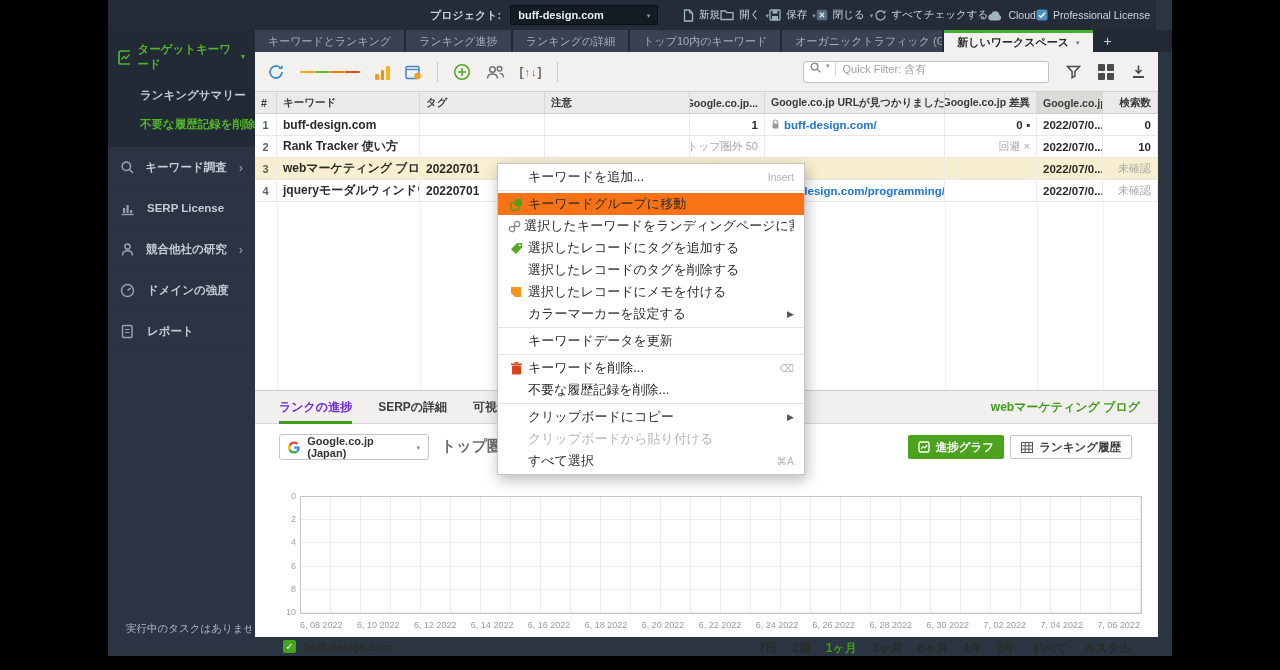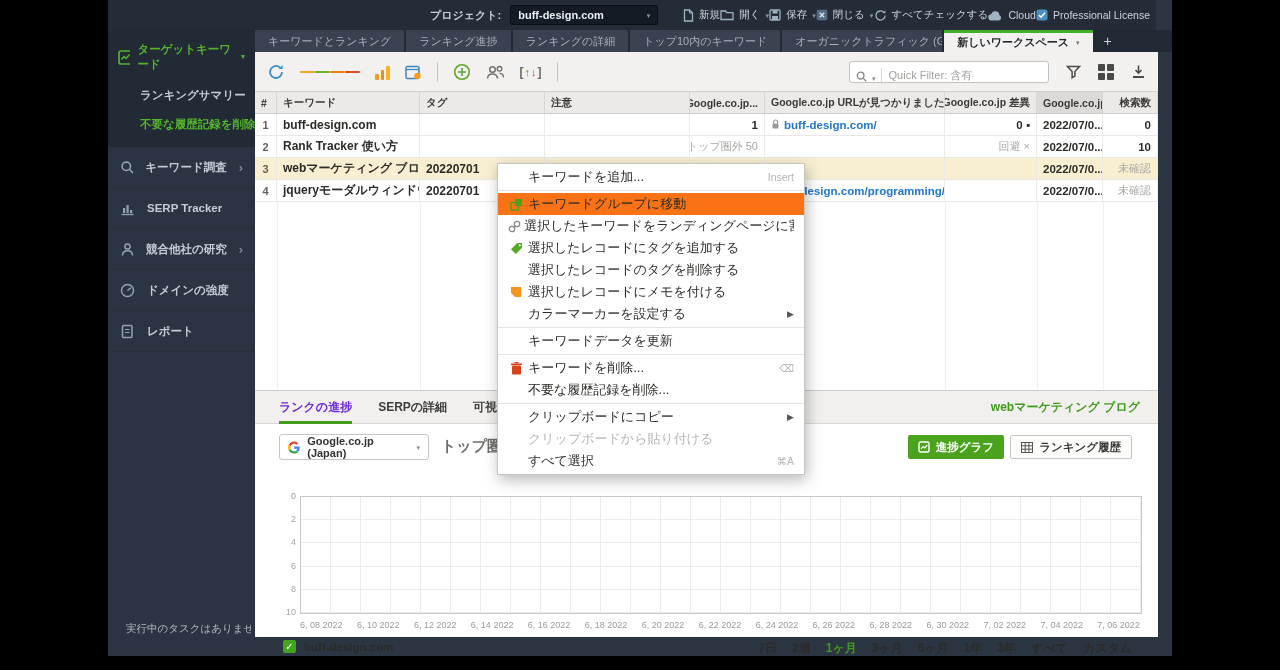--- a/index.html
+++ b/index.html
@@ -41,22 +41,22 @@
              font-size:10.5px;width:133px;overflow:hidden;white-space:nowrap}
 
   
   .main{position:absolute;left:147px;top:52px;width:903px;height:585px;background:#fff}
 
   .toolbar{position:absolute;top:0;left:0;right:0;height:40px;background:#f2f1ef;border-bottom:1px solid #d2d1ce;
            display:flex;align-items:center;padding:0 12px;box-sizing:border-box}
   .tbi{margin-right:15px;display:flex;align-items:center;cursor:pointer}
   .tsep{width:1px;height:20px;background:#c9c8c5;margin-right:15px}
   .qf-wrap{margin-left:auto;display:flex;align-items:center;gap:17px}
-  .qf-box{width:200px;height:22px;border:1px solid #c2c1be;border-radius:3px;background:#fff;display:flex;
-          align-items:flex-end;padding:0 6px;gap:5px;box-sizing:border-box}
+  .qf-box{width:246px;height:22px;border:1px solid #c2c1be;border-radius:3px;background:#fff;display:flex;
+          align-items:flex-start;padding:0 6px;gap:5px;box-sizing:border-box}
   .qf-box .qsep{width:1px;height:14px;background:#d8d7d4}
   .qf-box input{border:0;outline:0;flex:1;font-size:11px;color:#333;background:transparent;font-family:inherit}
   .qf-box input::placeholder{color:#a2a19e}
 
   
   .tcols{display:grid;grid-template-columns:22px 143px 125px 145px 75px 180px 92px 66px 55px}
   .thead{position:absolute;top:40px;left:0;width:903px;height:22px;background:#eceae8;border-bottom:1px solid #cfcecb;
          font-size:10.5px;font-weight:bold;color:#3a3a38;box-sizing:border-box}
   .th{display:flex;align-items:center;padding:0 6px;border-right:1px solid #d8d7d4;box-sizing:border-box;
       white-space:nowrap;overflow:hidden}
@@ -235,21 +235,21 @@
       <span>キーワード調査</span>
       <span class="arrow">›</span>
     </div>
     <div class="sb-item">
       <svg width="15" height="15">
           <path d="M1.5 13.5h12" stroke="#93a1b0" stroke-width="1.4"></path>
           <rect x="3" y="7" width="2.2" height="5" fill="#93a1b0"></rect>
           <rect x="6.5" y="4" width="2.2" height="8" fill="#93a1b0"></rect>
           <rect x="10" y="9" width="2.2" height="3" fill="#93a1b0"></rect>
         </svg>
-      <span>SERP Tracker</span>
+      <span>SERP License</span>
     </div>
     <div class="sb-item">
       <svg width="15" height="15">
           <circle cx="7.5" cy="4.5" r="2.6" fill="none" stroke="#93a1b0" stroke-width="1.5"></circle>
           <path d="M2.5 13.5c0-3 2.2-4.8 5-4.8s5 1.8 5 4.8" fill="none" stroke="#93a1b0" stroke-width="1.5"></path>
         </svg>
       <span>競合他社の研究</span>
       <span class="arrow">›</span>
     </div>
     <div class="sb-item">

